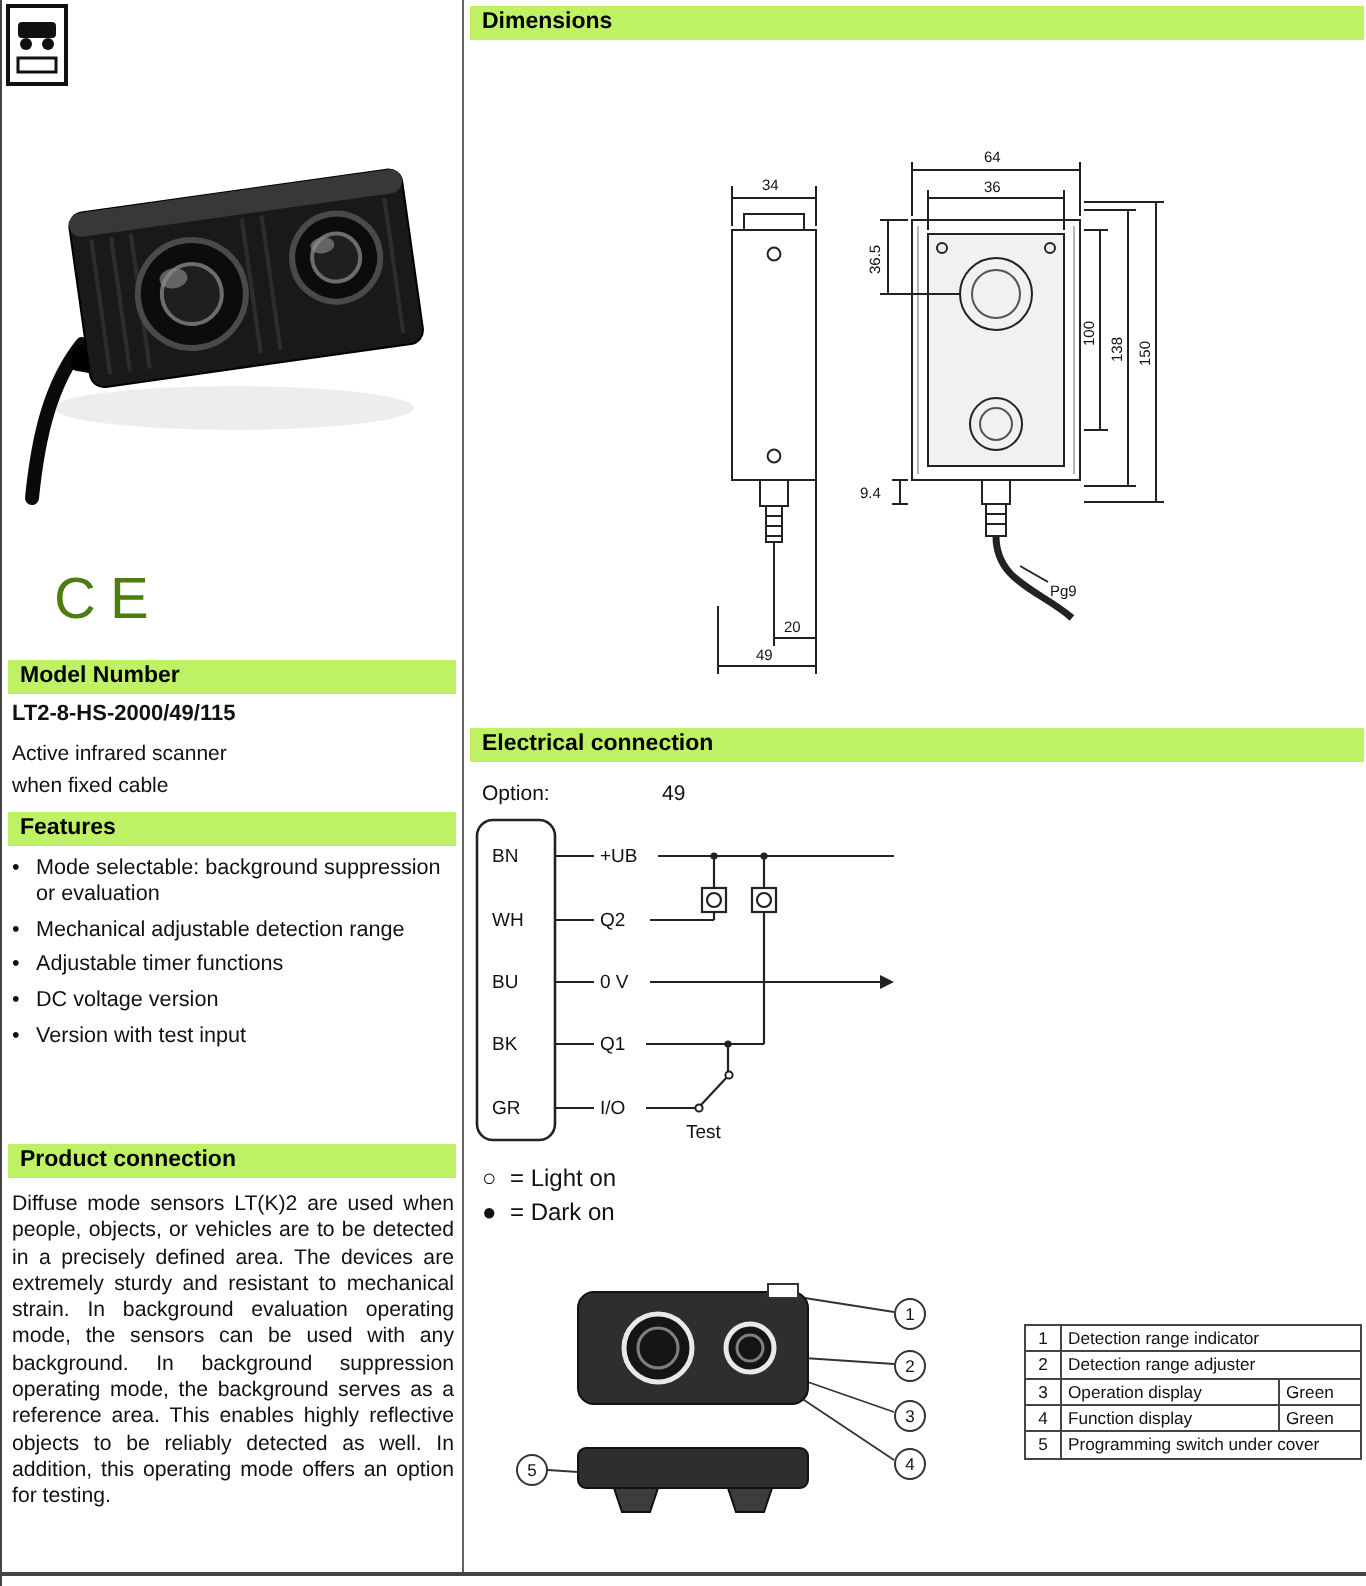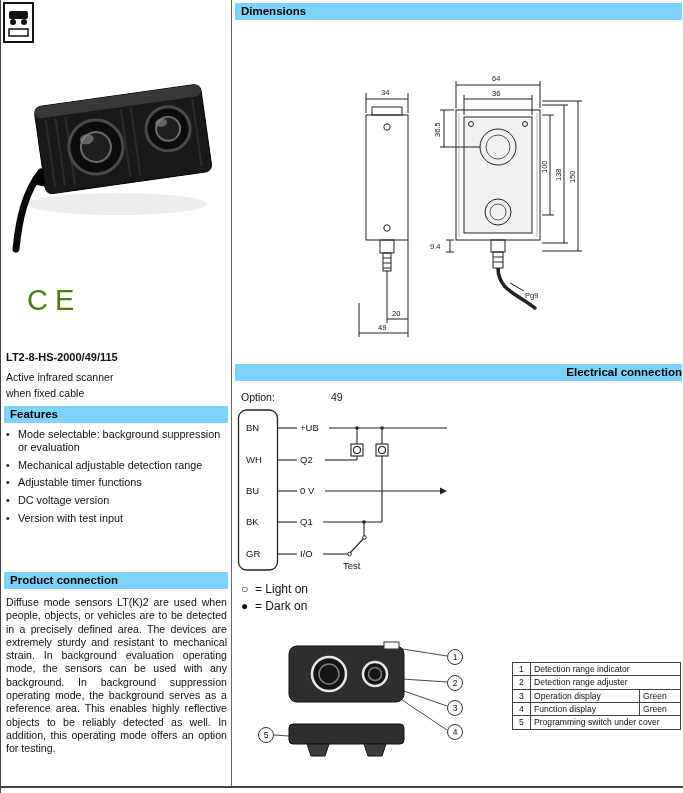--- a/index.html
+++ b/index.html
@@ -2,21 +2,21 @@
 <html><head>
 <meta charset="utf-8">
 <style>
   html,body{margin:0;padding:0;background:#e8e8e8;}
   #page{
     position:relative;width:683px;height:793px;background:#ffffff;
     font-family:"Liberation Sans","DejaVu Sans",sans-serif;color:#111;
     overflow:hidden;border-left:1.5px solid #444;
   }
   .bar{
-    position:absolute;background:#7dd3fc;color:#000;font-weight:bold;
+    position:absolute;background:#bef264;color:#000;font-weight:bold;
     font-size:11.5px;height:17px;line-height:17px;padding-left:6px;
     box-sizing:border-box;
   }
   .vrule{position:absolute;width:1px;background:#666;}
   .hrule{position:absolute;height:1.5px;background:#444;}
   .txt{position:absolute;font-size:10.5px;}
   .b{font-weight:bold;}
   .feature-list{position:absolute;left:5px;top:428px;width:221px;font-size:10.8px;}
   .feature-item{display:flex;margin-bottom:5px;line-height:12.8px;}
   .feature-item .dot{width:12px;flex:0 0 12px;}
@@ -71,20 +71,21 @@
       <circle cx="88" cy="100" r="15" fill="#1f1f1f" stroke="#6d6d6d" stroke-width="2"></circle>
       <ellipse cx="80" cy="91" rx="7" ry="5" fill="#8a8a8a" opacity="0.65"></ellipse>
       <circle cx="162" cy="92" r="22" fill="#0c0c0c" stroke="#4a4a4a" stroke-width="3"></circle>
       <circle cx="162" cy="92" r="12" fill="#1f1f1f" stroke="#6d6d6d" stroke-width="2"></circle>
       <ellipse cx="156" cy="85" rx="6" ry="4" fill="#8a8a8a" opacity="0.65"></ellipse>
     </g>
   </svg>
 
   <div class="ce">CE</div>
 
+  <div class="bar" style="left:3px;top:330px;width:224px;">Model Number</div>
   <div class="txt b" style="left:5px;top:351px;font-size:11px;">LT2-8-HS-2000/49/115</div>
   <div class="txt" style="left:5px;top:371px;">Active infrared scanner</div>
   <div class="txt" style="left:5px;top:387px;">when fixed cable</div>
 
   <div class="bar" style="left:3px;top:406px;width:224px;">Features</div>
   <div class="feature-list">
     <div class="feature-item">
         <span class="dot">•</span>
         <span>Mode selectable: background suppression or evaluation</span>
       </div>
@@ -183,21 +184,21 @@
       <text x="196" y="41">36</text>
       <text transform="rotate(-90 144 82)" x="144" y="82">36.5</text>
       <text transform="rotate(-90 251 118)" x="251" y="118">100</text>
       <text transform="rotate(-90 265 126)" x="265" y="126">138</text>
       <text transform="rotate(-90 279 128)" x="279" y="128">150</text>
       <text x="134" y="194">9.4</text>
       <text x="229" y="243">Pg9</text>
     </g>
   </svg>
 
-  <div class="bar" style="left:234px;top:364px;width:447px;text-align:right;">Electrical connection</div>
+  <div class="bar" style="left:234px;top:364px;width:447px;">Electrical connection</div>
   <div class="txt" style="left:240px;top:391px;">Option:</div>
   <div class="txt" style="left:330px;top:391px;">49</div>
 
   <svg style="position:absolute;left:236px;top:408px;" width="245" height="165" viewBox="0 0 245 165">
     <rect x="1.5" y="2" width="39" height="160" rx="8" fill="none" stroke="#222" stroke-width="1.3"></rect>
     <g font-size="9.5">
       <text x="9" y="23">BN</text>
       <text x="9" y="55">WH</text>
       <text x="9" y="86">BU</text>
       <text x="9" y="117">BK</text>

